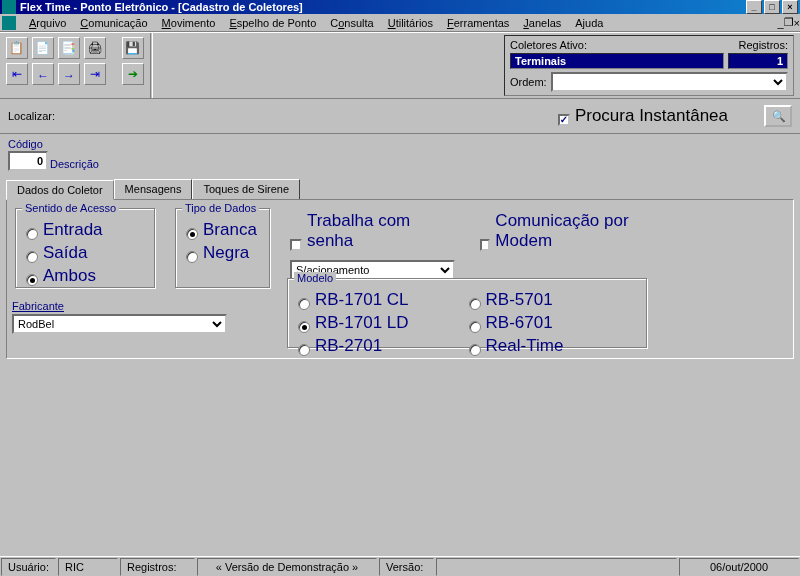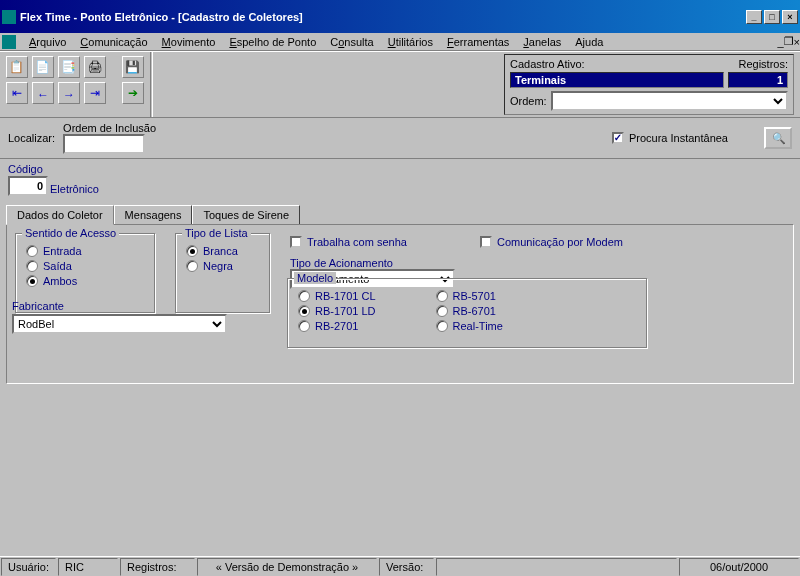--- a/index.html
+++ b/index.html
@@ -1,17 +1,17 @@
 <!DOCTYPE html>
 <html><head>
 <meta charset="utf-8">
 <style>
   * { box-sizing: border-box; margin: 0; padding: 0; }
   body { font-family: "MS Sans Serif", Tahoma, Arial, sans-serif; font-size: 11px; background: #c0c0c0; width: 800px; height: 576px; overflow: hidden; }
-  .titlebar { background: linear-gradient(to right, #000080, #1084d0); color: #fff; height: 33px; display: flex; align-items: center; padding: 0 2px; font-weight: bold; }
+  .titlebar { background: linear-gradient(to right, #000080, #1084d0); color: #fff; height: 14px; display: flex; align-items: center; padding: 0 2px; font-weight: bold; }
   .titlebar .title-icon { width: 14px; height: 14px; background: #008080; margin-right: 4px; display: inline-block; }
   .titlebar .spacer { flex: 1; }
   .titlebar .winbtn { width: 16px; height: 14px; background: #c0c0c0; border: 1px solid #fff; border-right-color: #404040; border-bottom-color: #404040; margin-left: 2px; font-size: 9px; text-align: center; line-height: 12px; color: #000; font-family: Marlett, Arial; }
   .menubar { background: #c0c0c0; height: 18px; display: flex; align-items: center; padding-left: 22px; border-bottom: 1px solid #808080; position: relative; }
   .menubar .menu-icon { position: absolute; left: 2px; width: 14px; height: 14px; background: #008080; }
   .menubar .m { padding: 2px 7px; cursor: default; }
   .menubar .m u { text-decoration: underline; }
   .menubar .spacer { flex: 1; }
   .toolbar-row { display: flex; background: #c0c0c0; border-top: 1px solid #fff; border-bottom: 1px solid #808080; }
   .toolbar-left { padding: 4px 6px; }
@@ -23,37 +23,37 @@
   .cad-box { background: #000080; color: #fff; height: 16px; display: flex; align-items: center; padding: 0 4px; border: 1px inset #808080; }
   .label { color: #000; }
   .blue-label { color: #000080; }
   .input-sunken { background: #fff; border: 2px inset #c0c0c0; height: 20px; padding: 1px 3px; font-size: 11px; }
   .select-sunken { background: #fff; border: 2px inset #c0c0c0; height: 20px; font-size: 11px; }
   .btn-raised { background: #c0c0c0; border: 2px outset #fff; height: 22px; padding: 0 6px; font-size: 11px; }
   .search-row { display: flex; align-items: center; padding: 4px 8px; gap: 8px; background: #c0c0c0; border-bottom: 1px solid #808080; }
   .codigo-row { display: flex; padding: 4px 8px; gap: 2px; align-items: flex-end; }
   .codigo-row .col { display: flex; flex-direction: column; }
   .codigo-row .col .lbl { font-size: 11px; margin-bottom: 1px; color: #000080; }
-  .tabs { display: flex; padding: 4px 6px 0 6px; align-items: flex-end; }
+  .tabs { display: flex; padding: 4px 6px 0 6px; }
   .tab { background: #c0c0c0; border: 1px solid #fff; border-right-color: #404040; border-bottom: none; padding: 3px 10px; font-size: 11px; margin-right: 0px; position: relative; }
   .tab.active { border-bottom: 1px solid #c0c0c0; z-index: 2; top: 1px; border: 1px solid #808080; border-top-color: #fff; border-left-color: #fff; border-bottom: 1px solid #c0c0c0; }
   .tab-content { margin: 0 6px 6px 6px; border: 1px solid #fff; border-top-color: #808080; border-left-color: #808080; background: #c0c0c0; height: 160px; padding: 8px; display: flex; gap: 20px; }
   .group { border: 1px solid #808080; border-top-color: #808080; border-left-color: #808080; box-shadow: inset 1px 1px 0 #fff, 1px 1px 0 #fff; padding: 8px 10px 6px 10px; position: relative; }
   .group .legend { position: absolute; top: -7px; left: 6px; background: #c0c0c0; padding: 0 3px; font-size: 11px; color: #000080; }
-  .radio-row, .check-row { display: flex; align-items: flex-end; gap: 5px; color: #000080; font-size: 11px; margin: 3px 0; }
+  .radio-row, .check-row { display: flex; align-items: flex-end; gap: 5px; color: #000080; font-size: 17px; margin: 3px 0; }
   .radio { width: 12px; height: 12px; border-radius: 50%; background: #fff; border: 1px solid #808080; box-shadow: inset 1px 1px 0 #404040; display: inline-flex; align-items: center; justify-content: center; }
   .radio.checked::after { content: ""; width: 5px; height: 5px; border-radius: 50%; background: #000; }
   .checkbox { width: 12px; height: 12px; background: #fff; border: 2px inset #c0c0c0; display: inline-flex; align-items: center; justify-content: center; font-size: 9px; }
   .checkbox.checked::after { content: "✓"; font-size: 10px; line-height: 8px; font-weight: bold; }
   .col-flex { display: flex; flex-direction: column; gap: 6px; }
   .sep { width: 3px; border-left: 1px solid #808080; border-right: 1px solid #fff; align-self: stretch; }
   .statusbar { position: absolute; bottom: 0; left: 0; right: 0; height: 20px; background: #c0c0c0; border-top: 1px solid #fff; display: flex; }
   .status-cell { border: 1px inset #c0c0c0; padding: 8px 6px; font-size: 11px; margin: 1px; display: flex; align-items: center; }
   .fabricante-section { position: absolute; left: 12px; top: 300px; }
-  .fabricante-section .lbl { color: #000080; font-size: 11px; margin-bottom: 2px; }
+  .fabricante-section .lbl { color: #000080; font-size: 11px; margin-bottom: 2px; text-decoration: underline; }
   .model-group { min-width: 360px; }
   .model-cols { display: flex; gap: 60px; }
 </style>
 </head>
 <body>
 
 <div class="titlebar">
   <span class="title-icon"></span>
   <span>Flex Time    -    Ponto Eletrônico - [Cadastro de Coletores]</span>
   <span class="spacer"></span>
@@ -95,58 +95,54 @@
       <span class="tb-btn raised" style="color:#0000cc">→</span>
       <span class="tb-btn raised" style="color:#0000cc">⇥</span>
       <span style="width:8px"></span>
       <span class="tb-btn raised" style="color:#008000">➔</span>
     </div>
   </div>
   <div class="sep"></div>
   <div class="toolbar-right">
     <div style="border:1px inset #808080; padding:3px 5px; width:290px; margin-left:auto;">
       <div class="cad-row" style="margin-bottom:2px">
-        <span class="label">Cadastro Ativo:</span>
+        <span class="label">Coletores Ativo:</span>
         <span style="flex:1"></span>
         <span class="label">Registros:</span>
       </div>
       <div class="cad-row" style="margin-bottom:3px">
         <div class="cad-box" style="flex:1; font-weight:bold">Terminais</div>
         <div class="cad-box" style="width:60px; justify-content:flex-end; font-weight:bold">1</div>
       </div>
       <div class="cad-row">
         <span class="label">Ordem:</span>
         <select class="select-sunken" style="flex:1"></select>
       </div>
     </div>
   </div>
 </div>
 
 <div class="search-row">
   <span class="label">Localizar:</span>
-  <div style="display:flex; flex-direction:column;">
-    <span style="font-size:11px">Ordem de Inclusão</span>
-    <input class="input-sunken" style="width: 82px;">
-  </div>
   <span style="flex:1"></span>
   <div class="check-row">
     <span class="checkbox checked"></span>
     <span style="color:#000">Procura Instantânea</span>
   </div>
   <span style="width:20px"></span>
   <button class="btn-raised" style="width:28px">🔍</button>
 </div>
 
 <div class="codigo-row">
   <div class="col">
     <span class="lbl">Código</span>
     <input class="input-sunken" style="width: 40px; text-align: right; font-weight: bold;" value="0">
   </div>
   <div class="col" style="flex:0 0 auto">
-    <span class="lbl">Eletrônico</span>
+    <span class="lbl">Descrição</span>
   </div>
 </div>
 
 <div class="tabs">
   <div class="tab active">Dados do Coletor</div>
   <div class="tab">Mensagens</div>
   <div class="tab">Toques de Sirene</div>
 </div>
 
 <div class="tab-content">
@@ -161,38 +157,37 @@
         <span class="radio"></span>
         <span>Saída</span>
       </div>
     <div class="radio-row">
         <span class="radio checked"></span>
         <span>Ambos</span>
       </div>
   </div>
 
   <div class="group" style="width:95px; height:80px">
-    <span class="legend">Tipo de Lista</span>
+    <span class="legend">Tipo de Dados</span>
     <div class="radio-row">
         <span class="radio checked"></span>
         <span>Branca</span>
       </div>
     <div class="radio-row" style="margin-top:0">
         <span class="radio"></span>
         <span>Negra</span>
       </div>
   </div>
 
   <div class="col-flex" style="width:170px">
     <div class="check-row">
         <span class="checkbox"></span>
         <span>Trabalha com senha</span>
       </div>
     <div>
-      <div class="blue-label">Tipo de Acionamento</div>
       <select class="select-sunken" style="width:165px">
         <option>S/acionamento</option>
       </select>
     </div>
 
   </div>
 
   <div class="col-flex" style="width:170px">
     <div class="check-row">
         <span class="checkbox"></span>

